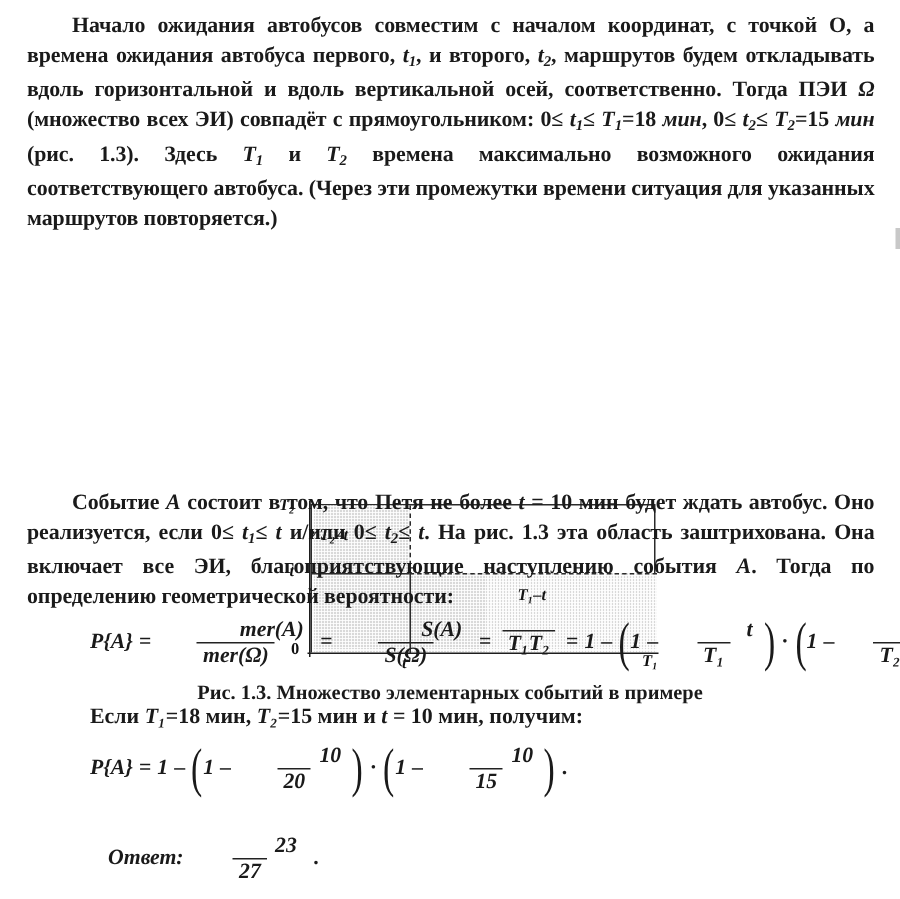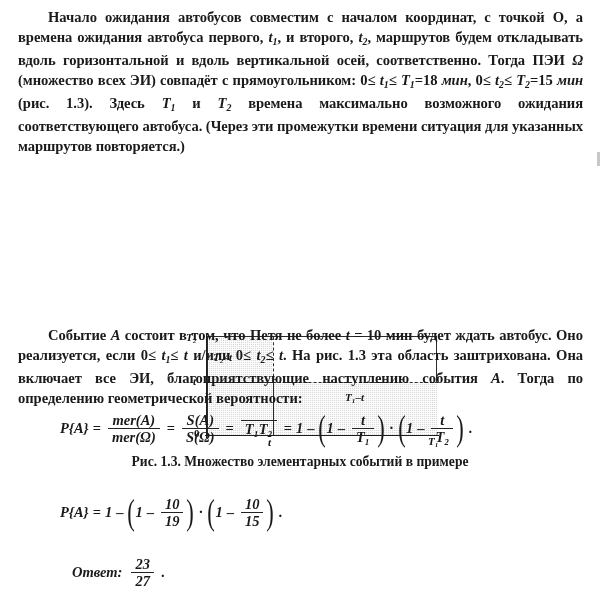--- a/index.html
+++ b/index.html
@@ -80,21 +80,21 @@
   }
   .caption b{font-weight:800;margin-top:23px;}
 
   
   .display{position:absolute;display:flex;align-items:center;font-size:14.5px;font-style:italic;font-weight:600;}
   .d1{left:60px;top:412px;}
   .d2{left:60px;top:496px;}
   .d3{left:72px;top:556px;}
 
   .frac{display:inline-flex;flex-direction:column;align-items:center;vertical-align:middle;margin:0 3px;}
-  .frac .num{padding:0 4px;line-height:1.12;}
+  .frac .num{padding:0 4px;line-height:1.12;margin-left:48px;}
   .frac .den{padding:0 4px;line-height:1.12;border-top:1.2px solid #222;}
   .op{margin:0 4px;font-style:normal;}
   .paren{
     font-size:2.5em;font-style:normal;font-weight:400;
     display:inline-block;transform:scaleX(.62);margin:0 -2px;line-height:.82;
   }
   .grp{display:inline-flex;align-items:center;}
   .txt-label{position:absolute;font-size:14.6px;font-weight:600;}
   .l-esli{left:60px;top:470px;}
   .otvet{font-style:italic;margin-right:6px;}
@@ -207,33 +207,44 @@
       <span class="op">–</span>
       <span class="frac">
         <span class="num">t</span>
         <span class="den">T₂</span>
       </span>
       <span class="paren">)</span>
     </span>
     <span class="op">.</span>
   </div>
 
+  <div class="txt-label l-esli">
+    <span>Если</span>
+    <i class="math">T₁</i><span>=18</span>
+    <span>мин,</span>
+    <i class="math">T₂</i><span>=15</span>
+    <span>мин</span>
+    <span>и</span>
+    <i class="math">t</i>
+    <span>= 10</span>
+    <span>мин, получим:</span>
+  </div>
 
   <div class="display d2">
     <span>P{A}</span>
     <span class="op">=</span>
     <span>1</span>
     <span class="op">–</span>
     <span class="grp">
       <span class="paren">(</span>
       <span>1</span>
       <span class="op">–</span>
       <span class="frac">
         <span class="num">10</span>
-        <span class="den">19</span>
+        <span class="den">20</span>
       </span>
       <span class="paren">)</span>
     </span>
     <span class="op">·</span>
     <span class="grp">
       <span class="paren">(</span>
       <span>1</span>
       <span class="op">–</span>
       <span class="frac">
         <span class="num">10</span>

